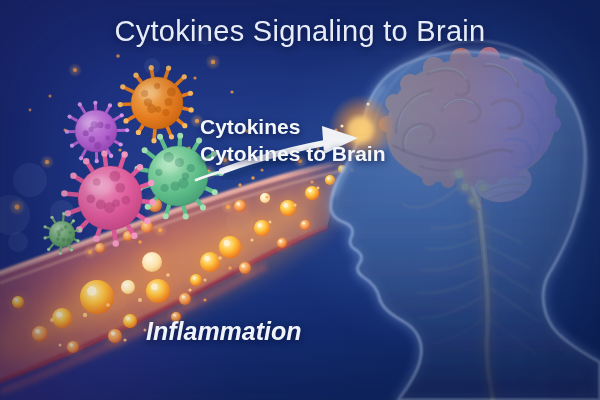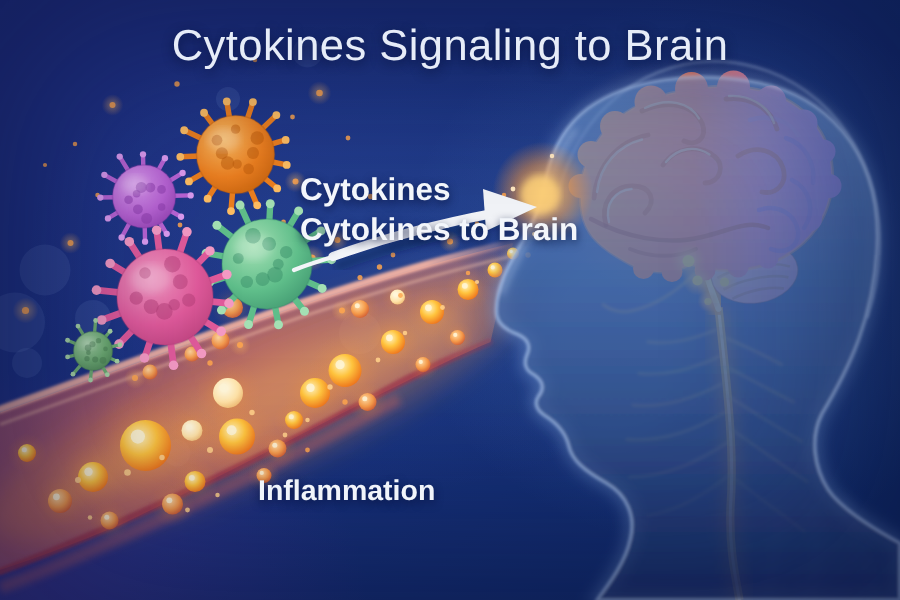--- a/index.html
+++ b/index.html
@@ -17,23 +17,24 @@
     font-size:29px; font-weight:normal; color:#e6ecf8; letter-spacing:.3px;
     text-shadow:0 2px 7px rgba(8,18,60,.85);
   }
   .annotation{
     position:absolute; left:200px; top:72px;
     font-size:21px; font-weight:bold; color:#f3f6fb; line-height:27px;
     text-shadow:0 2px 6px rgba(8,18,60,.8);
     margin-top:41px;
   }
   .vessel-label{
-    position:absolute; left:172px; top:317px;
-    font-size:19px; font-weight:bold; color:#f0f4fa;
+    position:absolute; left:146px; top:317px;
+    font-size:25px; font-weight:bold; color:#f0f4fa;
     text-shadow:0 2px 6px rgba(8,18,60,.8);
+    font-style:italic;
   }
 </style>
 </head>
 <body>
 
 <div class="stage">
 
 <svg id="art" width="600" height="400" viewBox="0 0 600 400">
   <defs id="svgdefs">
     <filter id="b1">

